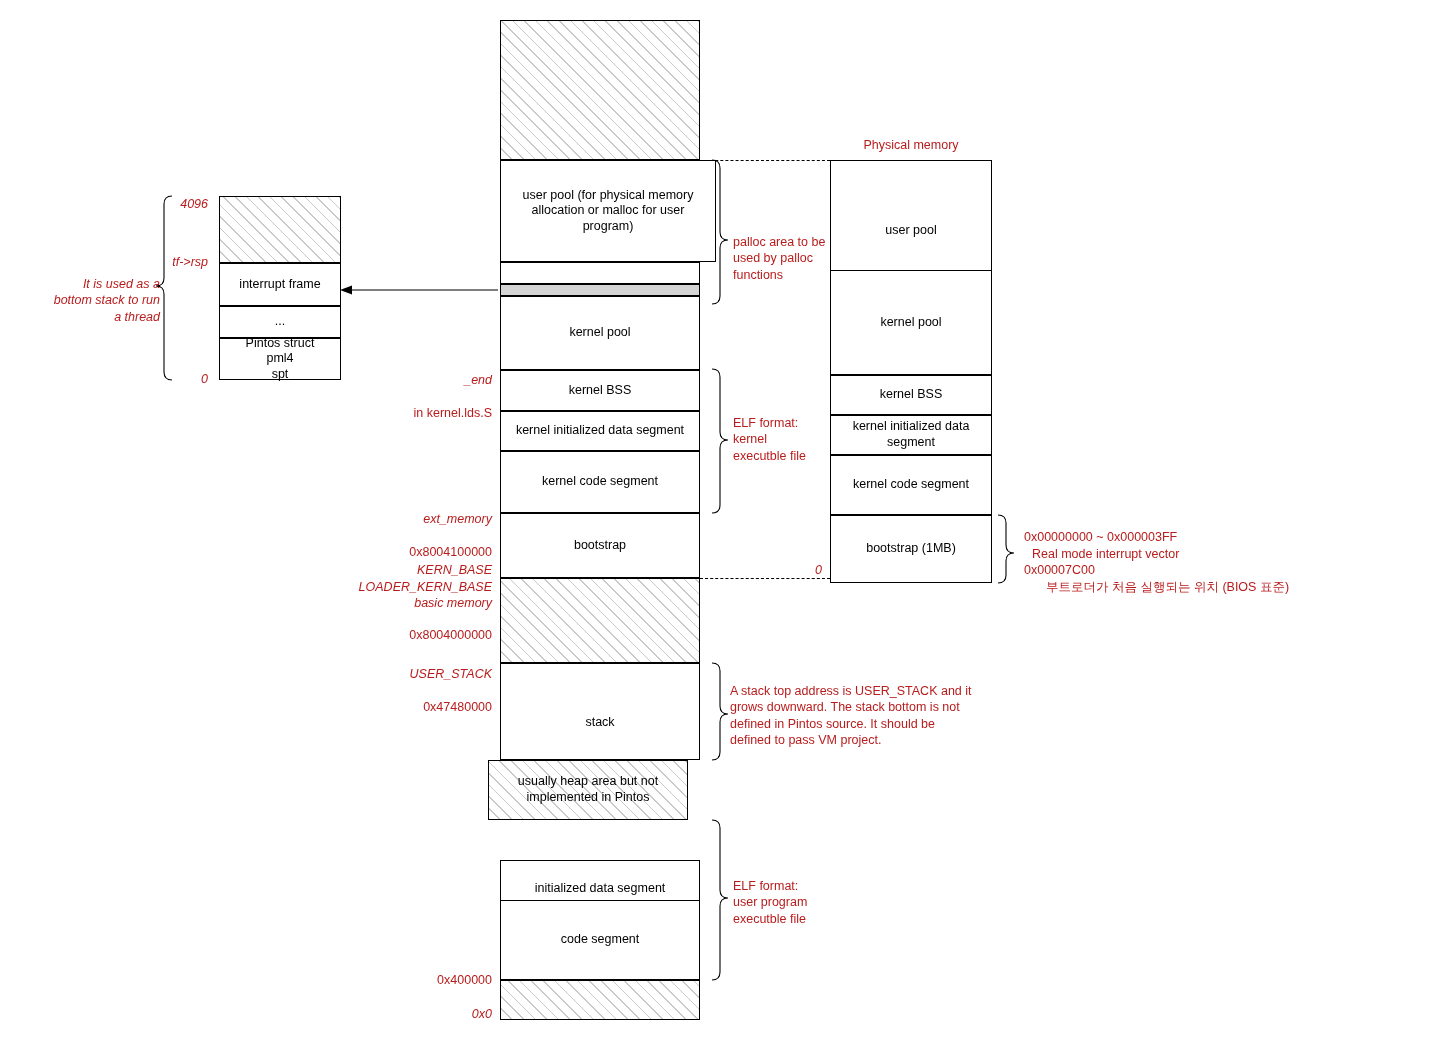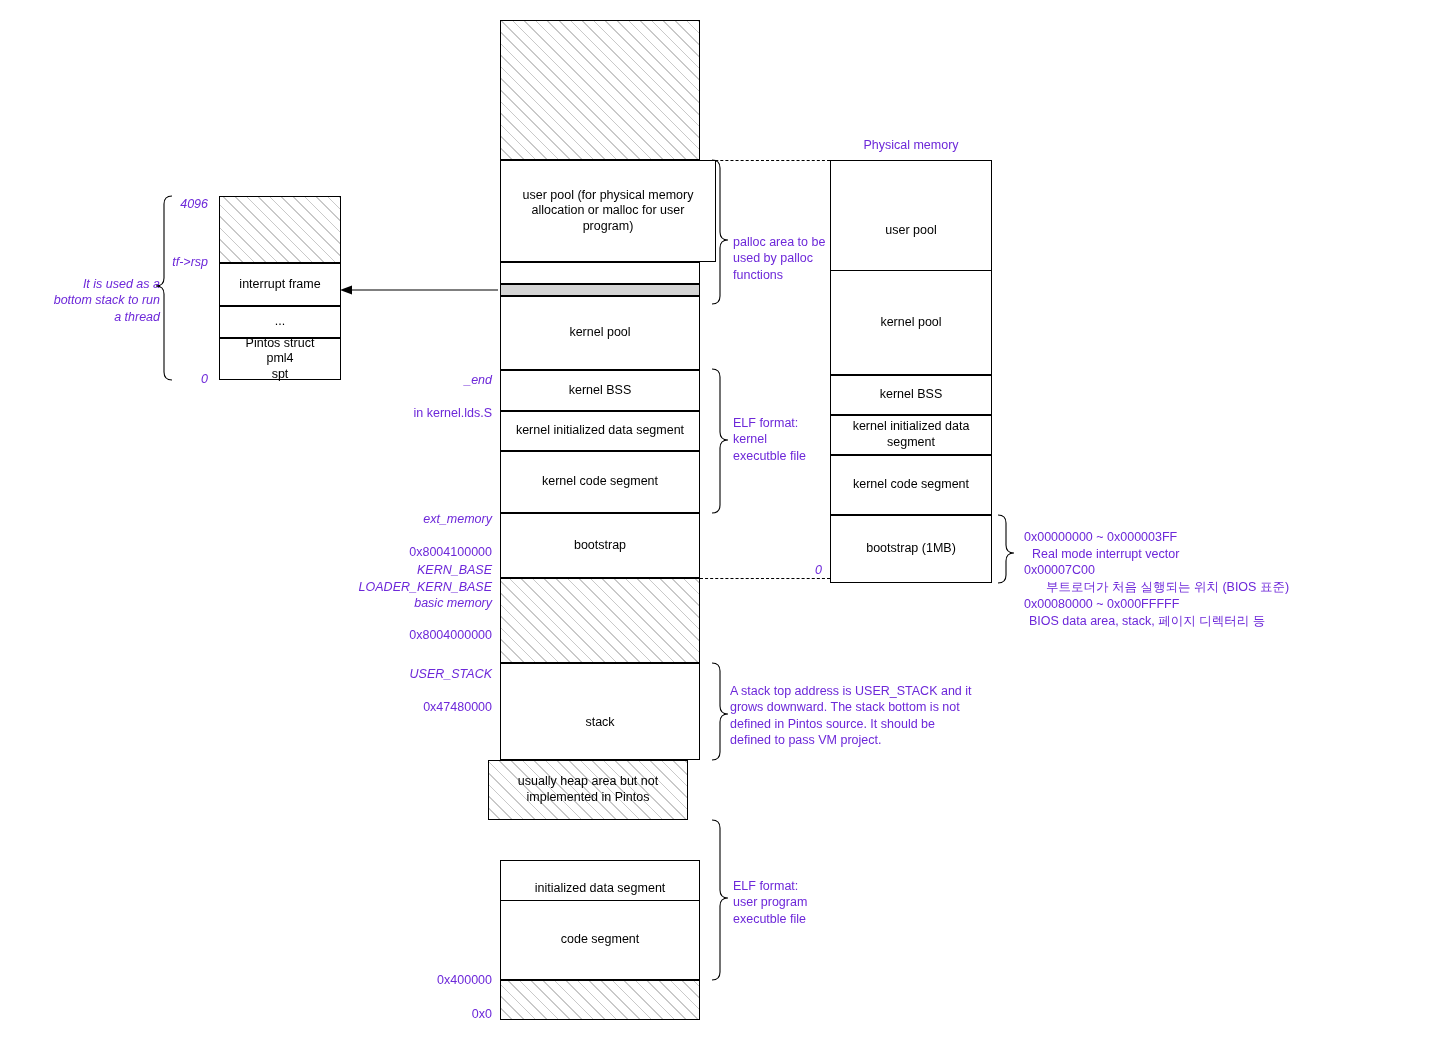--- a/index.html
+++ b/index.html
@@ -48,21 +48,21 @@
   .grayband {
     background: #d4d4d4;
   }
 
   
   .label {
     position: absolute;
     box-sizing: border-box;
     font-size: 12.5px;
     line-height: 1.3;
-    color: #6d28d9;
+    color: #b91c1c;
     white-space: pre-line;
   }
   .lbl-right { text-align: right; }
   .lbl-left  { text-align: left;  }
   .lbl-center{ text-align: center;}
   .ital { font-style: italic; }
 
   
   .hline {
     position: absolute;
@@ -202,21 +202,21 @@
     <span>0x8004000000</span>
   </div>
 
   <div class="label lbl-right" style="left:380px; top:650px; width:112px;">
     <span class="ital">USER_STACK</span><br>
     <span>0x47480000</span>
   </div>
 
   <div class="label lbl-right" style="left:380px; top:972px; width:112px;">0x400000</div>
 
-  <div class="label lbl-right" style="left:380px; top:1006px; width:112px;">0x0</div>
+  <div class="label lbl-right" style="left:380px; top:1006px; width:112px;font-style:italic;">0x0</div>
 
   <div class="label lbl-left" style="left:733px; top:234px; width:96px;">palloc area to be used by palloc functions</div>
 
   <div class="label lbl-left" style="left:733px; top:415px; width:100px; white-space:pre-line;">ELF format:
 kernel
 executble file</div>
 
   <div class="label lbl-left" style="left:730px; top:683px; width:244px;">A stack top address is USER_STACK and it grows downward. The stack bottom is not defined in Pintos source. It should be defined to pass VM project.</div>
 
   <div class="label lbl-left" style="left:733px; top:878px; width:106px; white-space:pre-line;">ELF format:
@@ -257,18 +257,14 @@
   <div class="label lbl-left" style="left:1024px; top:513px; width:420px;">
     <span>0x00000000 ~ 0x000003FF</span>
     <span style="margin-left:8px;">Real mode interrupt vector</span>
   </div>
 
   <div class="label lbl-left" style="left:1024px; top:546px; width:420px;">
     <span style="display:inline-block; width:150px;">0x00007C00</span>
     <span style="margin-left:22px;">부트로더가 처음 실행되는 위치 (BIOS 표준)</span>
   </div>
 
-  <div class="label lbl-left" style="left:1024px; top:580px; width:420px;">
-    <span>0x00080000 ~ 0x000FFFFF</span>
-    <span style="margin-left:5px;">BIOS data area, stack, 페이지 디렉터리 등</span>
-  </div>
 
 </div>
 
 </body></html>

